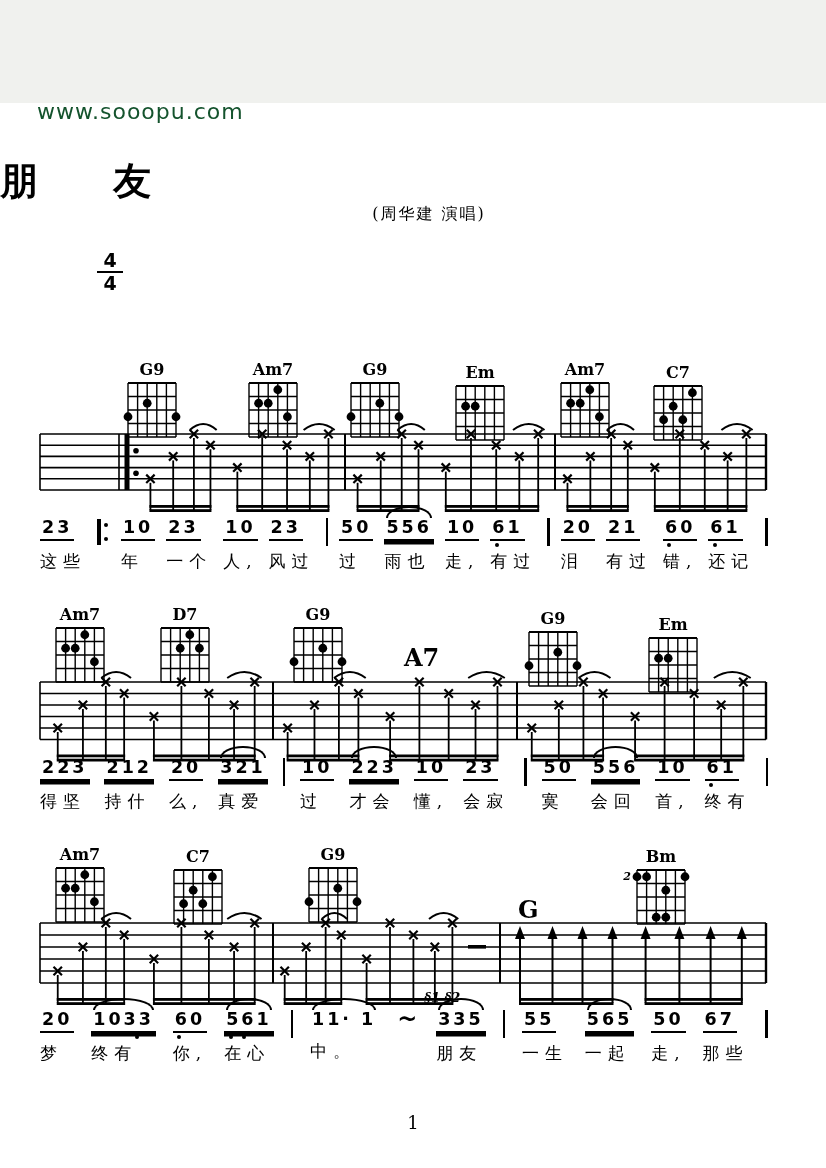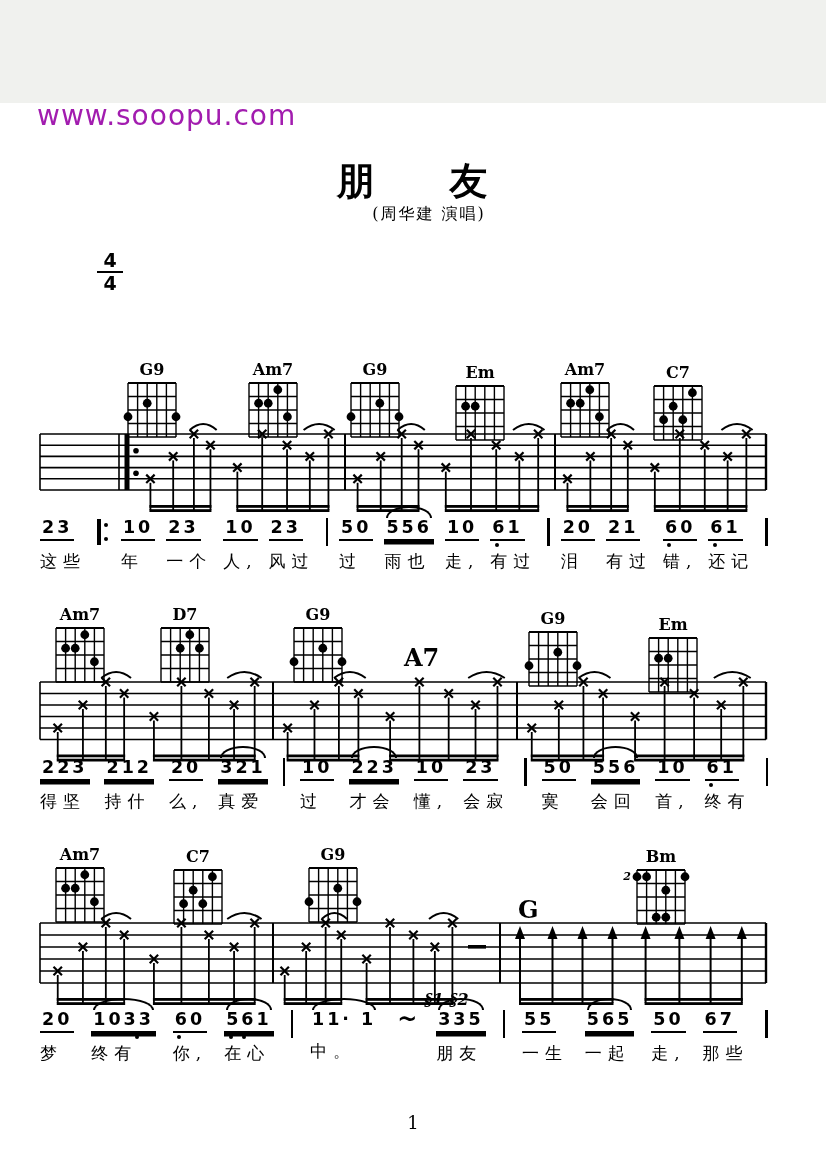--- a/index.html
+++ b/index.html
@@ -1,37 +1,37 @@
 <!DOCTYPE html>
 <html><head>
 <meta charset="utf-8">
 <style>
   html,body{margin:0;padding:0;background:#fff;}
   .page{position:relative;width:826px;height:1168px;background:#ffffff;color:#000;
         font-family:"DejaVu Serif","Liberation Serif",serif;overflow:hidden;}
   .topband{position:absolute;left:0;top:0;width:826px;height:103px;background:#f0f1ee;}
   .watermark{position:absolute;left:37px;top:99px;font-family:"DejaVu Sans","Liberation Sans",sans-serif;
-             font-size:28px;font-weight:500;color:#a21caf;letter-spacing:1px;}
-  .title{position:absolute;left:0;top:156px;width:100%;text-align:center;font-size:38px;font-weight:bold;
+             font-size:22px;font-weight:500;color:#14532d;letter-spacing:1px;}
+  .title{position:absolute;left:0;top:156px;width:100%;font-size:38px;font-weight:bold;
          word-spacing:58px;letter-spacing:2px;}
   .subtitle{position:absolute;left:16px;top:204px;width:100%;text-align:center;font-size:16px;letter-spacing:2px;}
   .timesig{position:absolute;left:97px;top:250px;width:26px;text-align:center;font-weight:bold;
            font-size:19px;line-height:21px;font-family:"DejaVu Sans",sans-serif;}
   .timesig .tnum{border-bottom:2px solid #000;}
   .credits{position:absolute;left:652px;top:291px;font-size:20px;line-height:29px;word-spacing:10px;white-space:pre;}
   .pagenum{position:absolute;left:0;top:1112px;width:100%;text-align:center;font-size:18px;}
   .chordtext{position:absolute;font-weight:bold;font-size:24px;font-family:"DejaVu Serif",serif;}
   .stafflayer svg{position:absolute;left:0;}
   
   .srow{position:absolute;left:40px;width:728px;display:flex;justify-content:space-between;align-items:flex-start;}
   .tok{display:flex;flex-direction:column;align-items:flex-start;}
   .tstrip{height:13px;align-self:stretch;position:relative;}
   .arcdiv{position:absolute;left:2px;right:2px;bottom:-1px;height:10px;border:2.5px solid #000;border-bottom:none;
           border-radius:100% 100% 0 0 / 200% 200% 0 0;}
-  .tokmark{position:absolute;left:-12px;top:-6px;font-style:italic;font-weight:bold;font-size:16px;
+  .tokmark{position:absolute;left:-12px;top:-6px;font-style:italic;font-weight:bold;font-size:13px;
            font-family:"DejaVu Serif",serif;white-space:pre;}
   .num{font-family:"DejaVu Sans","Liberation Sans",sans-serif;font-weight:bold;font-size:17.5px;line-height:21px;
        letter-spacing:3px;padding:0 2px 1px 2px;border-bottom:2.5px solid #000;white-space:pre;}
   .num.u2{box-shadow:0 3.5px 0 0 #000;}
   .num.noul{border-bottom:none;box-shadow:none;}
   .dotrow{height:7px;display:flex;justify-content:center;}
   .dotrow i{display:block;width:13px;height:7px;position:relative;}
   .dotrow i.on:after{content:"";position:absolute;left:50%;top:2px;width:4px;height:4px;margin-left:-2px;
                      border-radius:50%;background:#000;}
   .lyr{margin-top:2px;font-size:17px;letter-spacing:6px;white-space:pre;}

